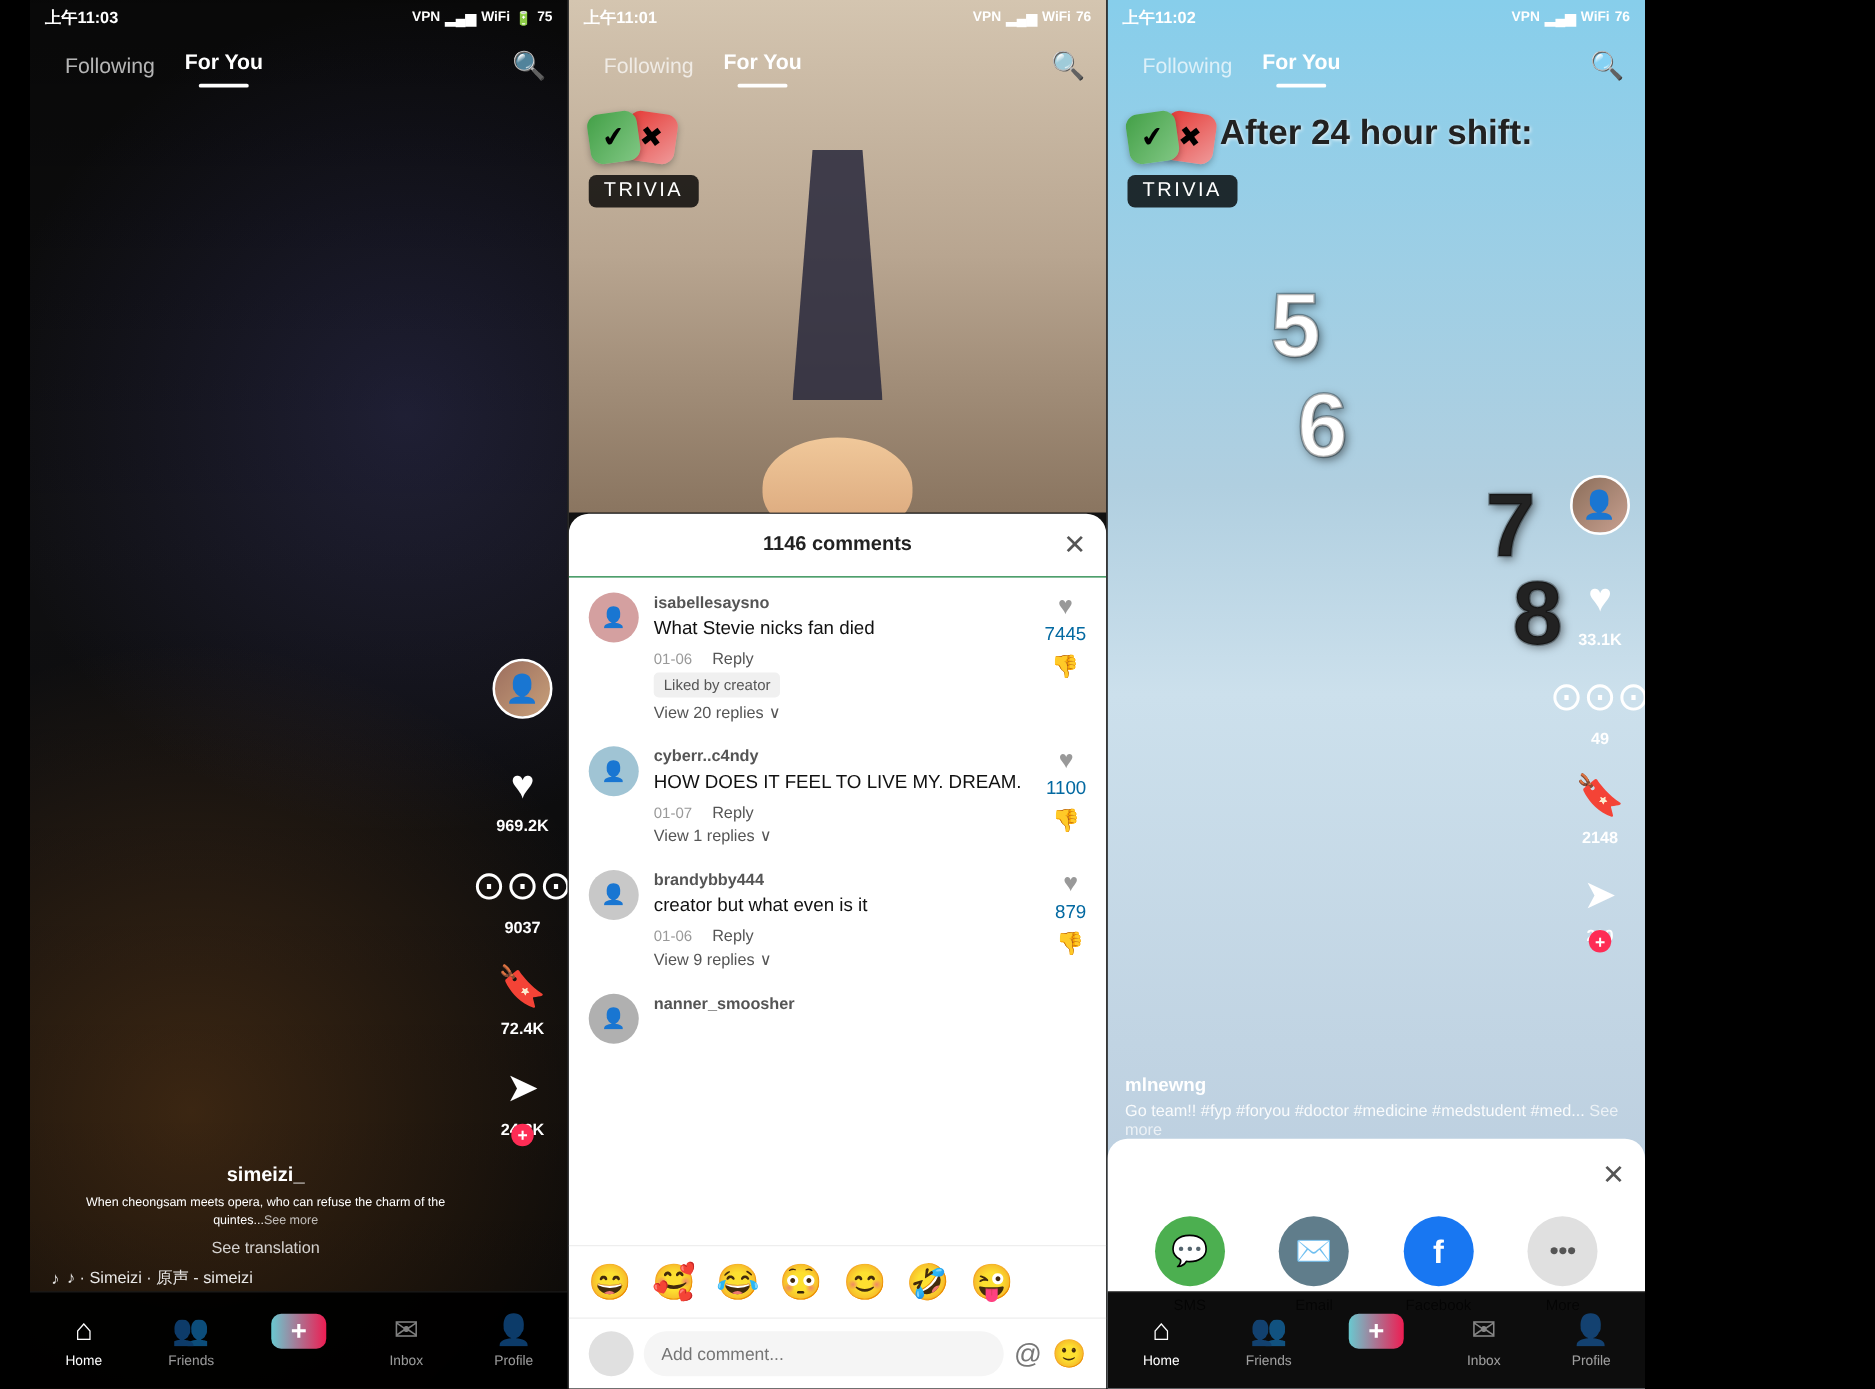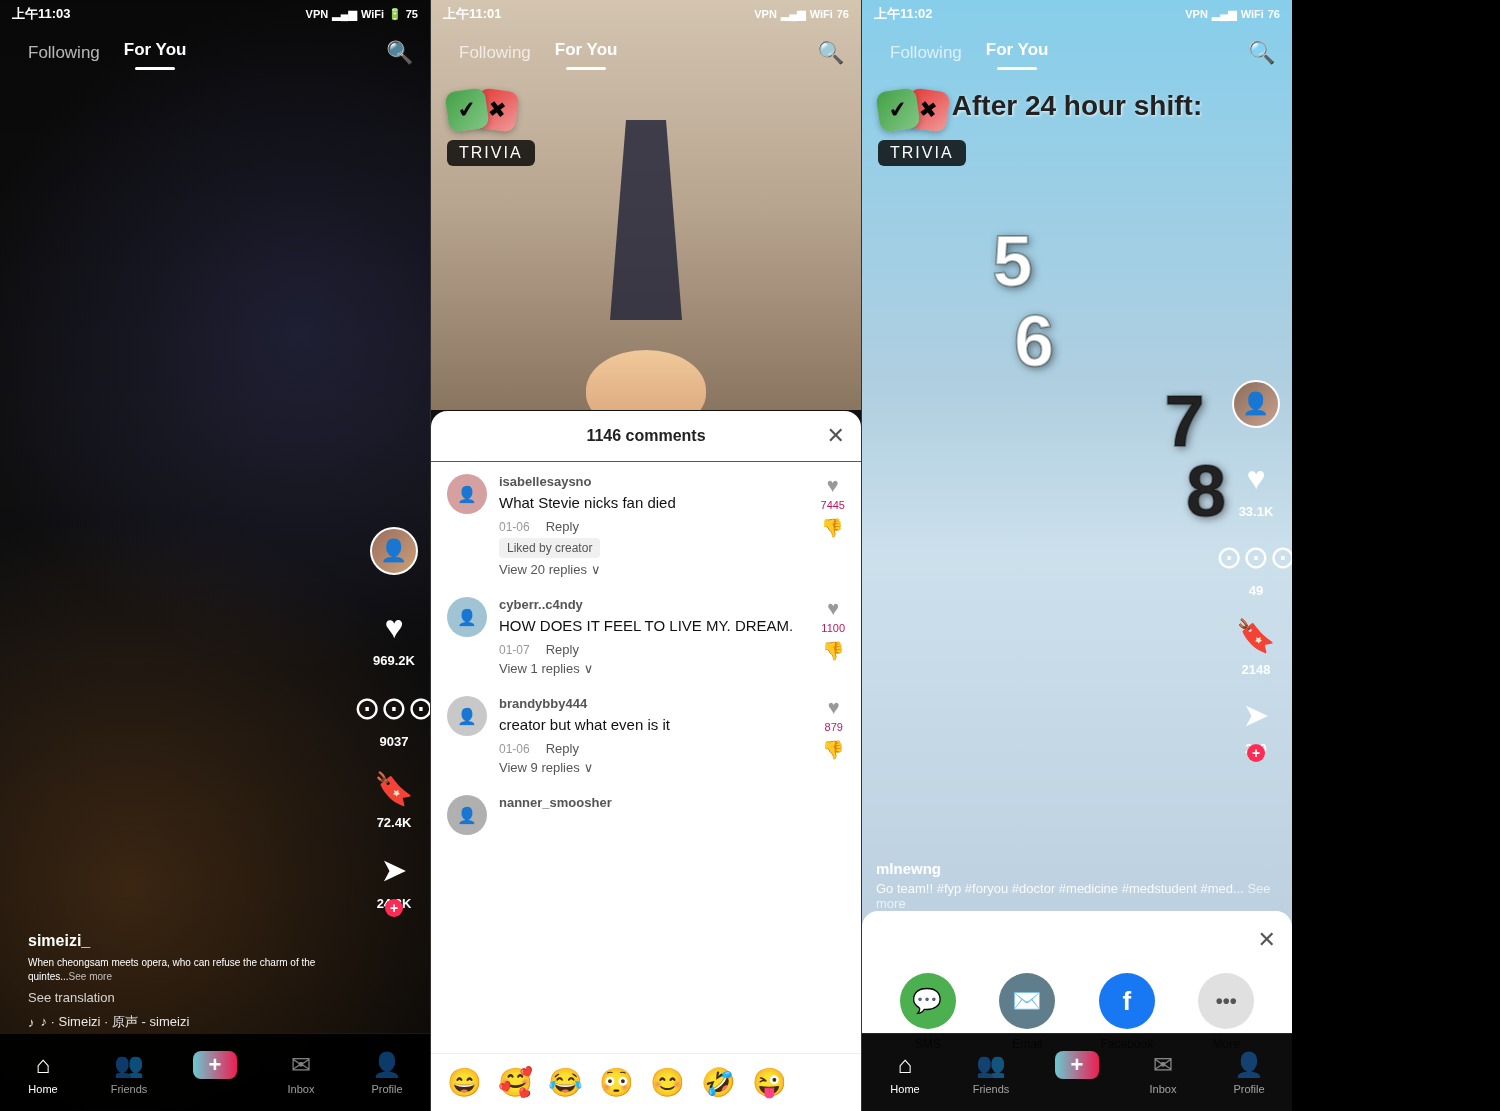--- a/index.html
+++ b/index.html
@@ -39,20 +39,21 @@
       align-items: center;
       gap: 4px;
       font-size: 11px;
     }
 
     
     .panels {
       display: flex;
       width: 1292px;
       height: 1111px;
+      margin-left: 24px;
     }
 
     
     .panel {
       flex: 1;
       position: relative;
       overflow: hidden;
       background: #111;
     }
 
@@ -174,23 +175,24 @@
       justify-content: center;
       color: #fff;
       font-size: 14px;
       font-weight: bold;
     }
 
     
     .bottom-info {
       position: absolute;
       bottom: 80px;
-      left: 28px;
+      left: 17px;
       right: 70px;
       z-index: 10;
+      text-align: center;
     }
     .username {
       color: #fff;
       font-size: 16px;
       font-weight: 700;
       margin-bottom: 6px;
     }
     .description {
       color: #fff;
       font-size: 10px;
@@ -360,22 +362,22 @@
       display: inline-block;
     }
     .comment-actions {
       display: flex;
       flex-direction: column;
       align-items: center;
       gap: 2px;
       flex-shrink: 0;
     }
     .comment-like-count {
-      font-size: 11px;
-      color: #be185d;
+      font-size: 15px;
+      color: #0369a1;
     }
     .view-replies {
       font-size: 13px;
       color: #555;
       display: flex;
       align-items: center;
       gap: 4px;
       margin-top: 4px;
     }
 
@@ -848,20 +850,26 @@
       <div class="emoji-bar">
         <span class="emoji-btn">😄</span>
         <span class="emoji-btn">🥰</span>
         <span class="emoji-btn">😂</span>
         <span class="emoji-btn">😳</span>
         <span class="emoji-btn">😊</span>
         <span class="emoji-btn">🤣</span>
         <span class="emoji-btn">😜</span>
       </div>
 
+      <div class="comment-input-area">
+        <div class="comment-avatar-small"></div>
+        <input class="comment-input" type="text" placeholder="Add comment..." style="">
+        <span class="comment-input-icon">@</span>
+        <span class="comment-input-icon">🙂</span>
+      </div>
     </div>
   </div>
 
   <div class="panel">
     <div class="right-scene panel-bg-right panel-bg"></div>
 
     <div class="status-bar">
       <div class="status-segment">
         <span>上午11:02</span>
         <div class="status-icons">

